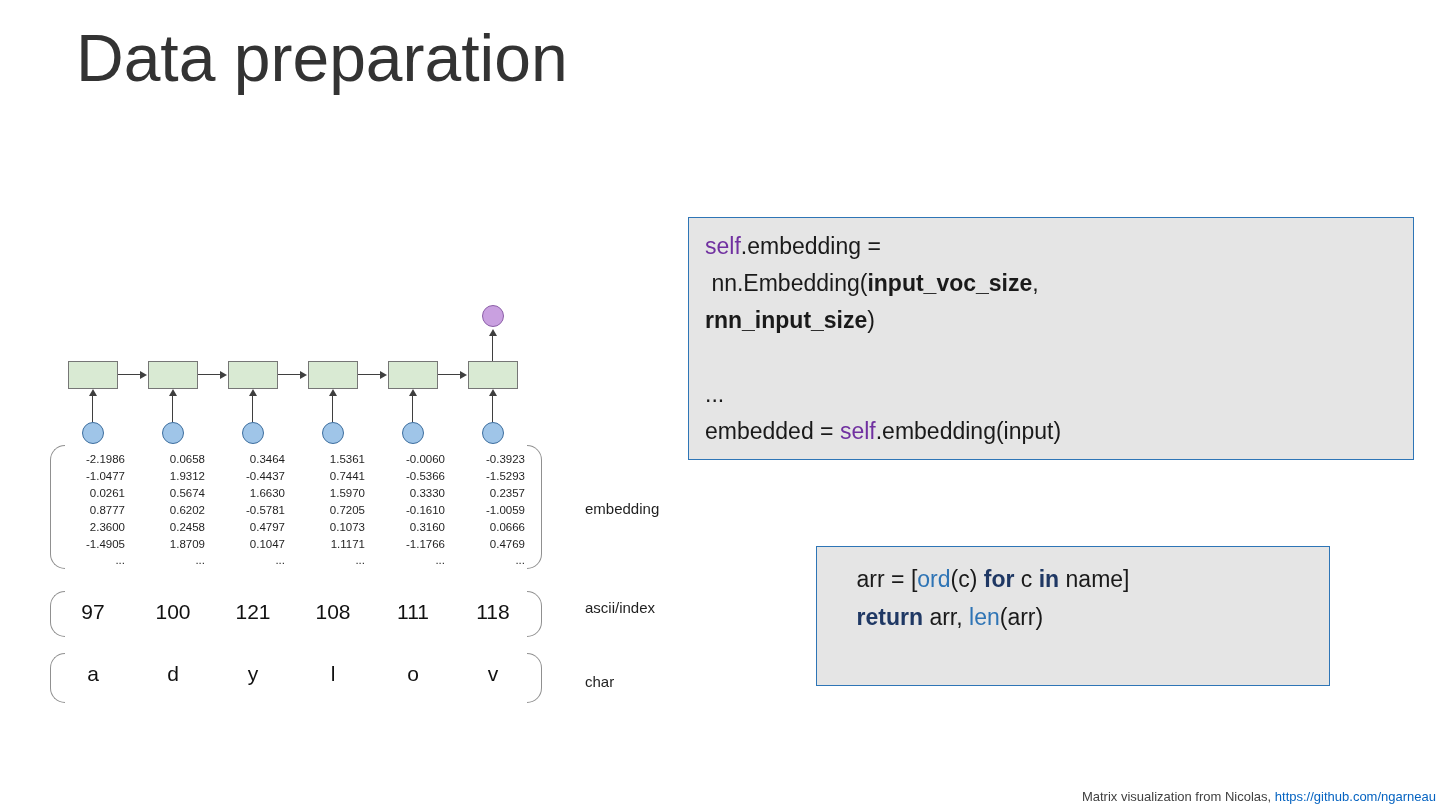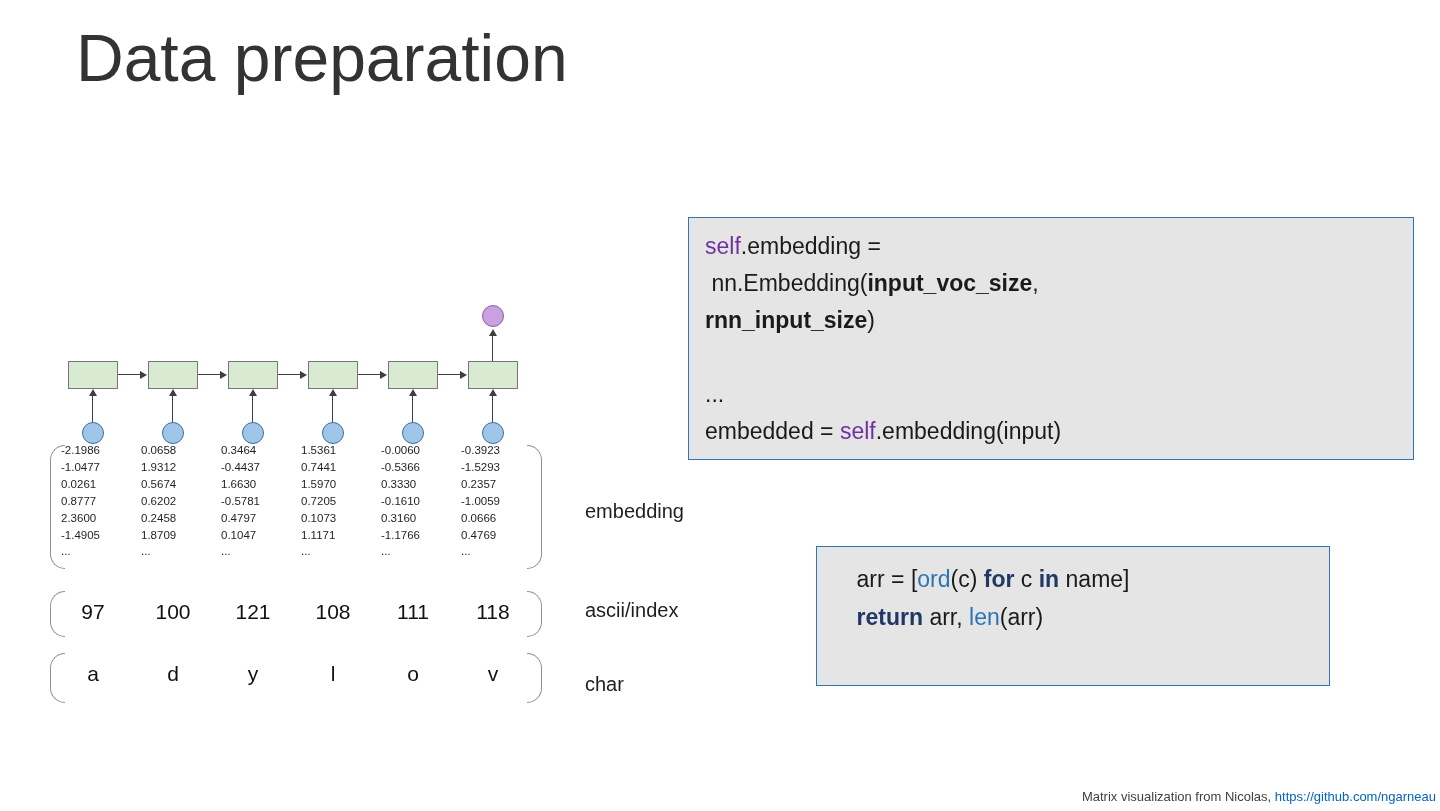--- a/index.html
+++ b/index.html
@@ -10,35 +10,35 @@
   .rnn-rect{position:absolute;width:50px;height:28px;background:var(--rect-fill,#d9ead3);border:1px solid #767676}
   .circle{position:absolute;width:22px;height:22px;border-radius:50%}
   .circle.blue{background:var(--circle-blue,#9fc5e8);border:1px solid #3d6e9e}
   .circle.purple{background:var(--circle-purple,#c9a0e0);border:1px solid #8c5fa8}
   .vline{position:absolute;width:0;border-left:1.5px solid #3f3f3f}
   .hline{position:absolute;height:0;border-top:1.5px solid #3f3f3f}
   .arrow-up{position:absolute;width:0;height:0;border-left:4px solid transparent;border-right:4px solid transparent;border-bottom:7px solid #3f3f3f}
   .arrow-right{position:absolute;width:0;height:0;border-top:4px solid transparent;border-bottom:4px solid transparent;border-left:7px solid #3f3f3f}
 
   .layer{position:absolute;inset:0}
-  .matrix-col{position:absolute;top:147px;width:64px;text-align:left}
+  .matrix-col{position:absolute;top:156px;width:64px;text-align:right}
   .matrix-cell{font-size:11.5px;line-height:16.9px;color:#1f1f1f}
   .ascii-cell,.char-cell{position:absolute;width:64px;text-align:center;font-size:21px;color:#111}
   .ascii-cell{top:305px}
   .char-cell{top:367px}
 
   .enclosure{position:absolute}
   .paren{position:absolute;top:0;bottom:0;width:15px;border:1.6px solid #909090}
   .paren.pl{left:0;border-right:none;border-radius:15px 0 0 15px}
   .paren.pr{right:0;border-left:none;border-radius:0 15px 15px 0}
   .enc-matrix{left:2px;top:150px;width:492px;height:124px}
   .enc-ascii{left:2px;top:296px;width:492px;height:46px}
   .enc-char{left:2px;top:358px;width:492px;height:50px}
 
-  .side-label{position:absolute;left:537px;font-size:20px;color:#1f1f1f;white-space:nowrap}
+  .side-label{position:absolute;left:537px;font-size:15px;color:#1f1f1f;white-space:nowrap}
   .lbl-embedding{top:205px}
   .lbl-ascii{top:304px}
   .lbl-char{top:378px}
 
   .code-box{position:absolute;border:1px solid var(--box-border,#2e75b6);background:#e5e5e5}
   .box1{left:688px;top:217px;width:726px;height:243px;padding:10px 16px}
   .box2{left:816px;top:546px;width:514px;height:140px;padding:13px 14px}
   .code-line{white-space:pre;font-size:23px;line-height:37px;min-height:37px;color:#1a1a1a}
   .box2 .code-line{line-height:38px;min-height:38px}
   .tk-plain{color:#1a1a1a}

